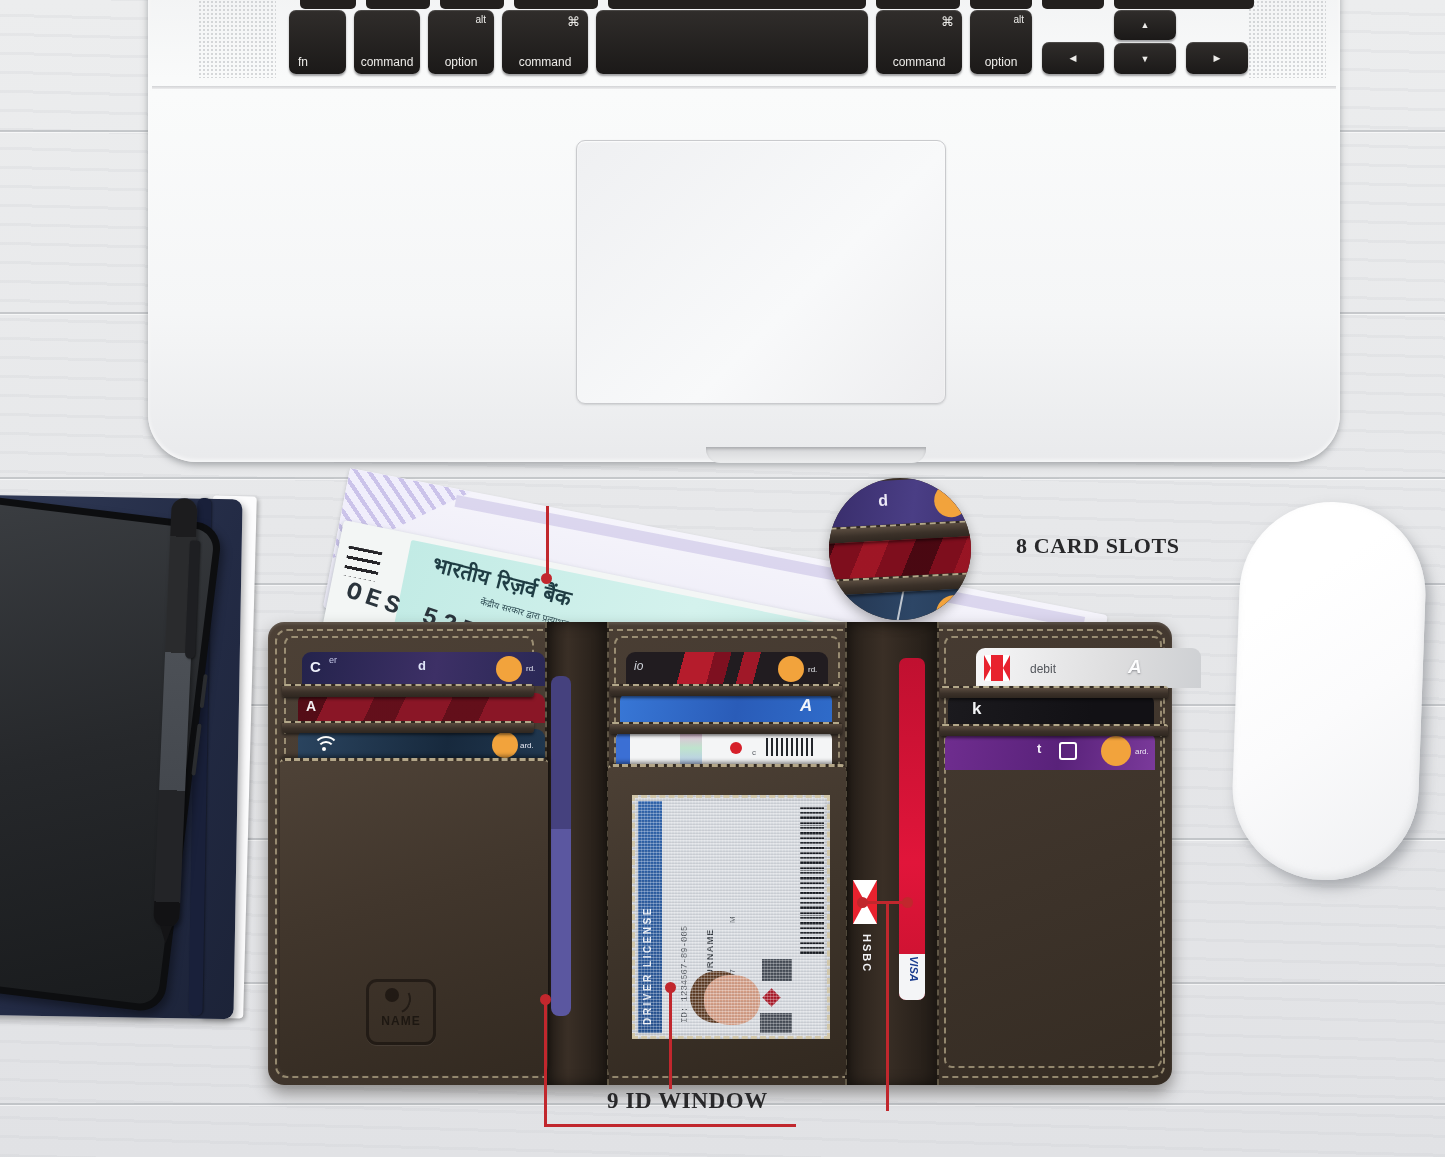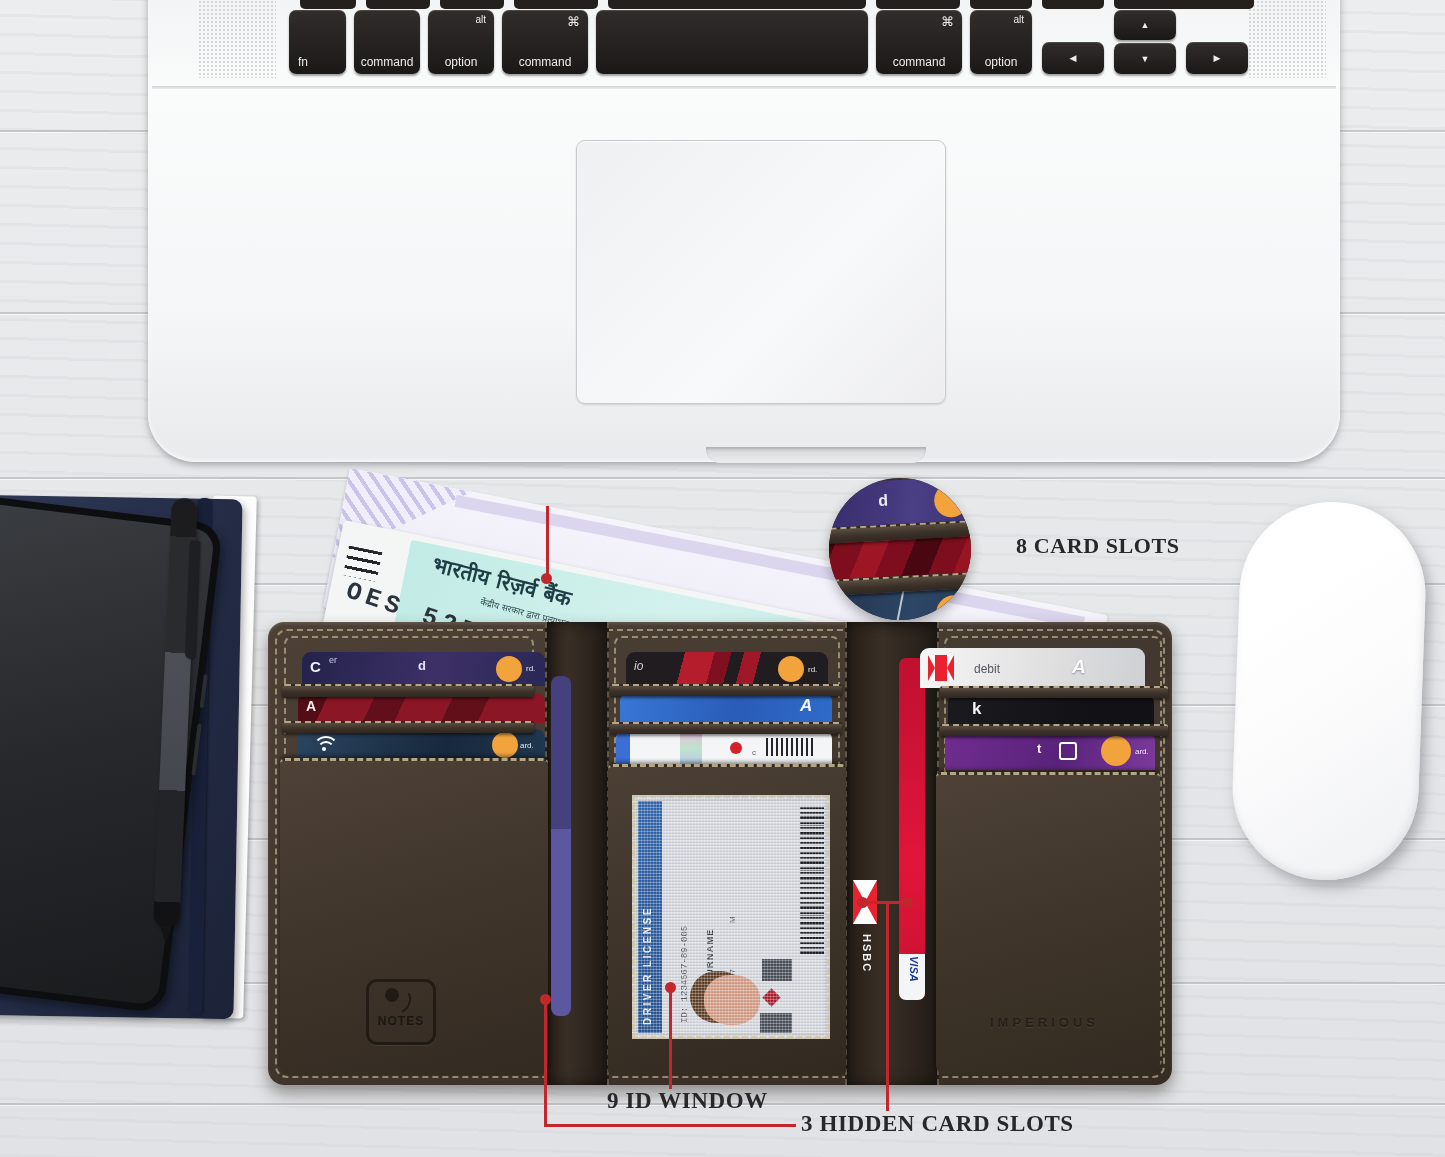--- a/index.html
+++ b/index.html
@@ -218,21 +218,21 @@
       <div class="ocirc" style="left:194px;top:3px;width:26px;height:26px"></div>
       <span class="abs" style="left:222px;top:12px;font:400 8px 'Liberation Sans',sans-serif;color:#e8eaf4">ard.</span>
     </div>
     <div class="abs" style="left:12px;top:136px;width:268px;height:314px;z-index:12;
          background:linear-gradient(165deg,#4e4237 0%,#41362c 45%,#332a21 100%);
          border-top:3px dashed rgba(211,198,162,.8);border-radius:5px 5px 10px 10px;box-shadow:0 -2px 4px rgba(0,0,0,.45)">
       <div class="abs" style="left:86px;top:218px;width:64px;height:60px;
            border:3px solid rgba(12,8,5,.5);border-radius:11px;box-shadow:0 1px 0 rgba(255,255,255,.07)">
         <div class="abs" style="left:16px;top:6px;width:14px;height:14px;border-radius:50%;background:rgba(12,8,5,.55)"></div>
         <div class="abs" style="left:12px;top:2px;width:26px;height:26px;border:2.5px solid rgba(12,8,5,.5);border-radius:50%;border-color:transparent rgba(12,8,5,.5) transparent transparent;transform:rotate(20deg)"></div>
-        <span class="abs" style="left:0;top:32px;width:100%;text-align:center;font:700 12px 'Liberation Sans',sans-serif;color:rgba(12,8,5,.6);letter-spacing:1px">NOTES</span>
+        <span class="abs" style="left:0;top:32px;width:100%;text-align:center;font:700 12px 'Liberation Sans',sans-serif;color:rgba(12,8,5,.6);letter-spacing:1px">NAME</span>
       </div>
     </div>
 
     <div class="stitch" style="left:346px;top:14px;width:222px;height:428px"></div>
     <div class="card" style="left:358px;top:30px;width:202px;height:34px;border-radius:9px 9px 0 0;
          background-color:#211c20;background-image:linear-gradient(105deg,transparent 28%,#b51c2c 28% 42%,#7e1020 42% 50%,transparent 50% 56%,#a01828 56% 64%,transparent 64%);z-index:11">
       <span class="abs" style="left:8px;top:7px;font:italic 400 12px 'Liberation Sans',sans-serif;color:#d0d4db">io</span>
       <div class="ocirc" style="left:152px;top:4px;width:26px;height:26px"></div>
       <span class="abs" style="left:182px;top:13px;font:400 8px 'Liberation Sans',sans-serif;color:#e9ebef">rd.</span>
     </div>
@@ -272,46 +272,41 @@
         <div class="abs" style="left:130px;top:164px;width:30px;height:22px;background:#454b55"></div>
         <div class="abs" style="left:128px;top:218px;width:32px;height:20px;background:#454b55"></div>
         <div class="abs" style="left:133px;top:196px;width:13px;height:13px;background:#aa1726;transform:rotate(45deg)"></div>
         <div class="abs" style="left:0;top:0;width:192px;height:238px;
              border:3px dashed rgba(211,198,162,.85);
              background-image:repeating-linear-gradient(0deg,rgba(250,250,252,.32) 0 1px,rgba(122,127,134,.14) 1px 2px,transparent 2px 3px),repeating-linear-gradient(90deg,rgba(255,255,255,.22) 0 1px,transparent 1px 3px)"></div>
       </div>
     </div>
 
     <div class="stitch" style="left:676px;top:14px;width:214px;height:428px"></div>
-    <div class="card" style="left:652px;top:26px;width:225px;height:40px;border-radius:9px 9px 0 0;
+    <div class="card" style="left:708px;top:26px;width:225px;height:40px;border-radius:9px 9px 0 0;
          background-color:#e6e7e9;background-image:linear-gradient(100deg,#f6f6f7,#dededf 60%,#ced0d3),linear-gradient(120deg,transparent 58%,rgba(158,160,166,.35) 58% 78%,transparent 78%);z-index:11">
       <div class="abs" style="left:8px;top:7px;width:26px;height:26px;background:#e8222e">
         <div class="abs" style="left:0;top:0;width:0;height:0;border-top:13px solid #fff;border-bottom:13px solid #fff;border-left:7px solid transparent"></div>
         <div class="abs" style="right:0;top:0;width:0;height:0;border-top:13px solid #fff;border-bottom:13px solid #fff;border-right:7px solid transparent"></div>
       </div>
       <span class="abs" style="left:54px;top:14px;font:400 12px 'Liberation Sans',sans-serif;color:#53565c">debit</span>
       <span class="abs" style="left:152px;top:8px;font:italic 700 19px 'Liberation Sans',sans-serif;color:#fdfdfe;text-shadow:0 1px 2px rgba(90,92,98,.6)">A</span>
     </div>
     <div class="lip" style="left:672px;top:64px;width:228px;height:10px"></div>
     <div class="card" style="left:680px;top:72px;width:206px;height:32px;border-radius:9px 9px 0 0;
          background:linear-gradient(100deg,#1b1a1e,#121115 70%);z-index:11">
       <span class="abs" style="left:24px;top:5px;font:700 17px 'Liberation Sans',sans-serif;color:#f2f3f5">k</span>
     </div>
     <div class="lip" style="left:672px;top:102px;width:228px;height:10px"></div>
     <div class="card" style="left:677px;top:110px;width:210px;height:38px;border-radius:9px 9px 0 0;
          background:linear-gradient(100deg,#6f2d8f,#59227a 55%,#7b3a9b);z-index:11">
       <span class="abs" style="left:92px;top:9px;font:700 13px 'Liberation Sans',sans-serif;color:#f4effa">t</span>
       <div class="abs" style="left:114px;top:10px;width:14px;height:14px;border:2px solid #fff;border-radius:3px"></div>
       <div class="ocirc" style="left:156px;top:4px;width:30px;height:30px"></div>
       <span class="abs" style="left:190px;top:15px;font:400 8px 'Liberation Sans',sans-serif;color:#efe9f6">ard.</span>
-    </div>
-    <div class="abs" style="left:668px;top:150px;width:224px;height:300px;z-index:12;
-         background:linear-gradient(165deg,#4e4237 0%,#40362b 45%,#332a21 100%);
-         border-top:3px dashed rgba(211,198,162,.8);border-radius:5px 5px 10px 10px;box-shadow:0 -2px 4px rgba(0,0,0,.45)">
-      <span class="abs" style="left:54px;top:240px;font:700 13px 'Liberation Sans',sans-serif;color:rgba(22,15,10,.62);letter-spacing:4px;text-shadow:0 1px 0 rgba(255,255,255,.08)">IMPERIOUS</span>
     </div>
   </div>
 
   <div class="abs" style="left:829px;top:478px;width:142px;height:142px;border-radius:50%;overflow:hidden;z-index:20;
        background:#3a2f26;box-shadow:0 5px 12px rgba(0,0,0,.3)">
     <div class="abs" style="left:-10px;top:-8px;width:162px;height:170px;transform:rotate(-3deg)">
       <div class="abs card" style="left:0;top:10px;width:162px;height:44px;
            background:linear-gradient(100deg,#352a66,#4a3e85 60%,#3c3172)">
 
         <span class="abs" style="left:62px;top:11px;font:700 16px 'Liberation Sans',sans-serif;color:#eceaf6">d</span>
@@ -340,14 +335,13 @@
   <div class="dot" style="left:857px;top:897px"></div>
   <div class="dot" style="left:902px;top:897px"></div>
   <div class="redline" style="left:862px;top:901px;width:46px;height:3px"></div>
   <div class="redline" style="left:886px;top:903px;width:3px;height:208px"></div>
 
   <div class="dot" style="left:665px;top:982px"></div>
   <div class="redline" style="left:669px;top:987px;width:3px;height:102px"></div>
 
   <div class="ann" style="left:1016px;top:533px">8 CARD SLOTS</div>
   <div class="ann" style="left:607px;top:1088px;font-size:23px">9 ID WINDOW</div>
-  <div class="ann" style="left:801px;top:1111px;font-size:23px">3 HIDDEN CARD SLOTS</div>
 </div>
 
 </body></html>

